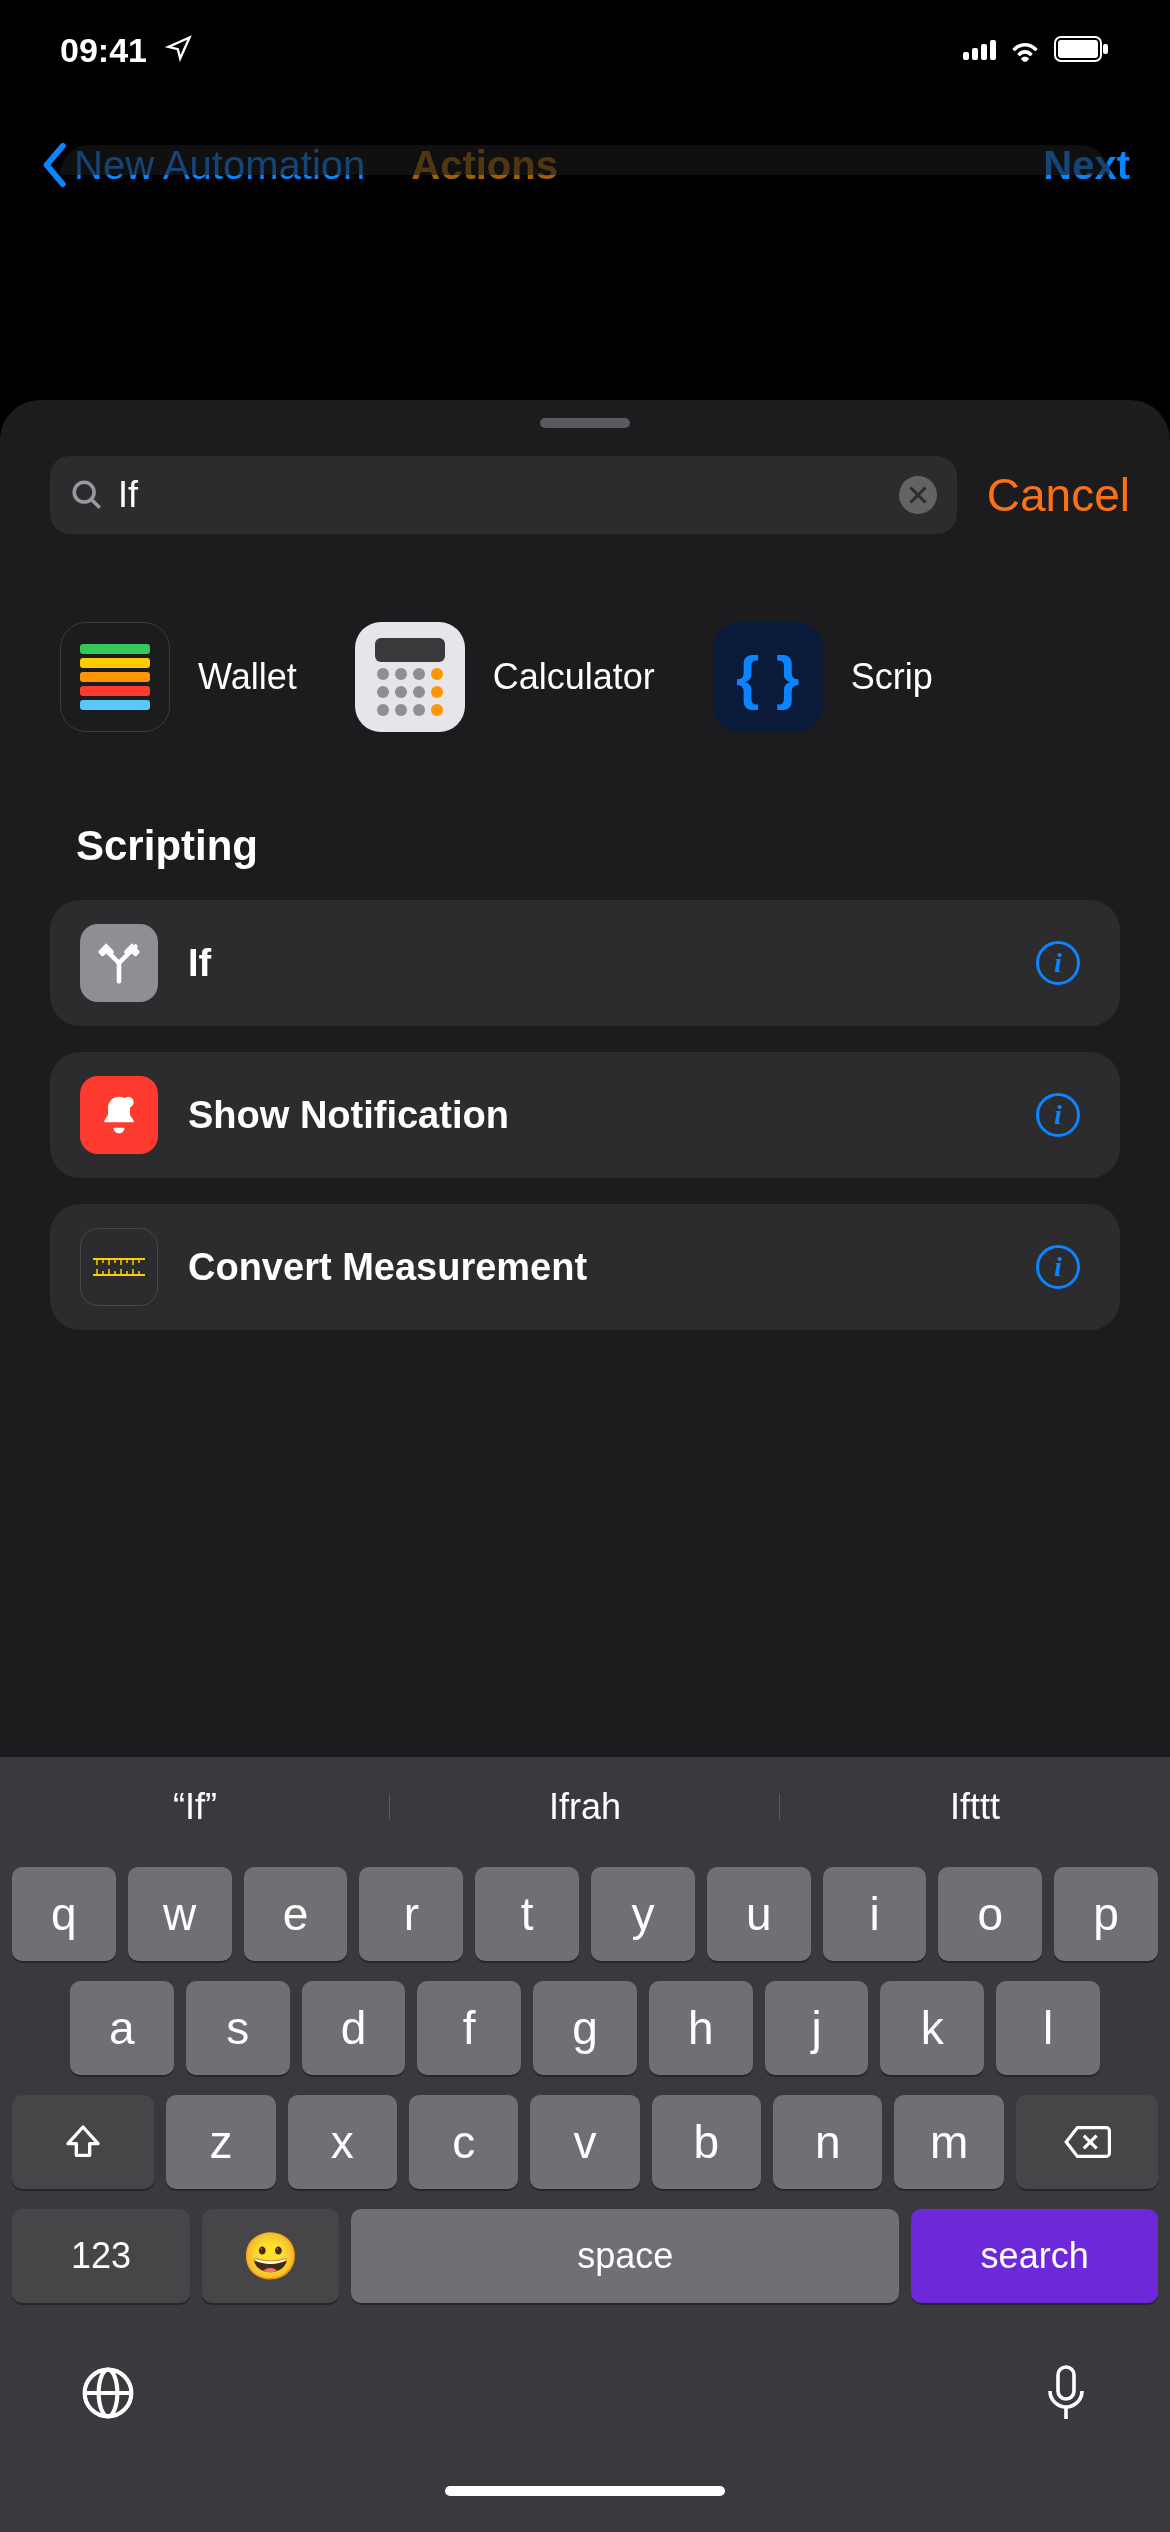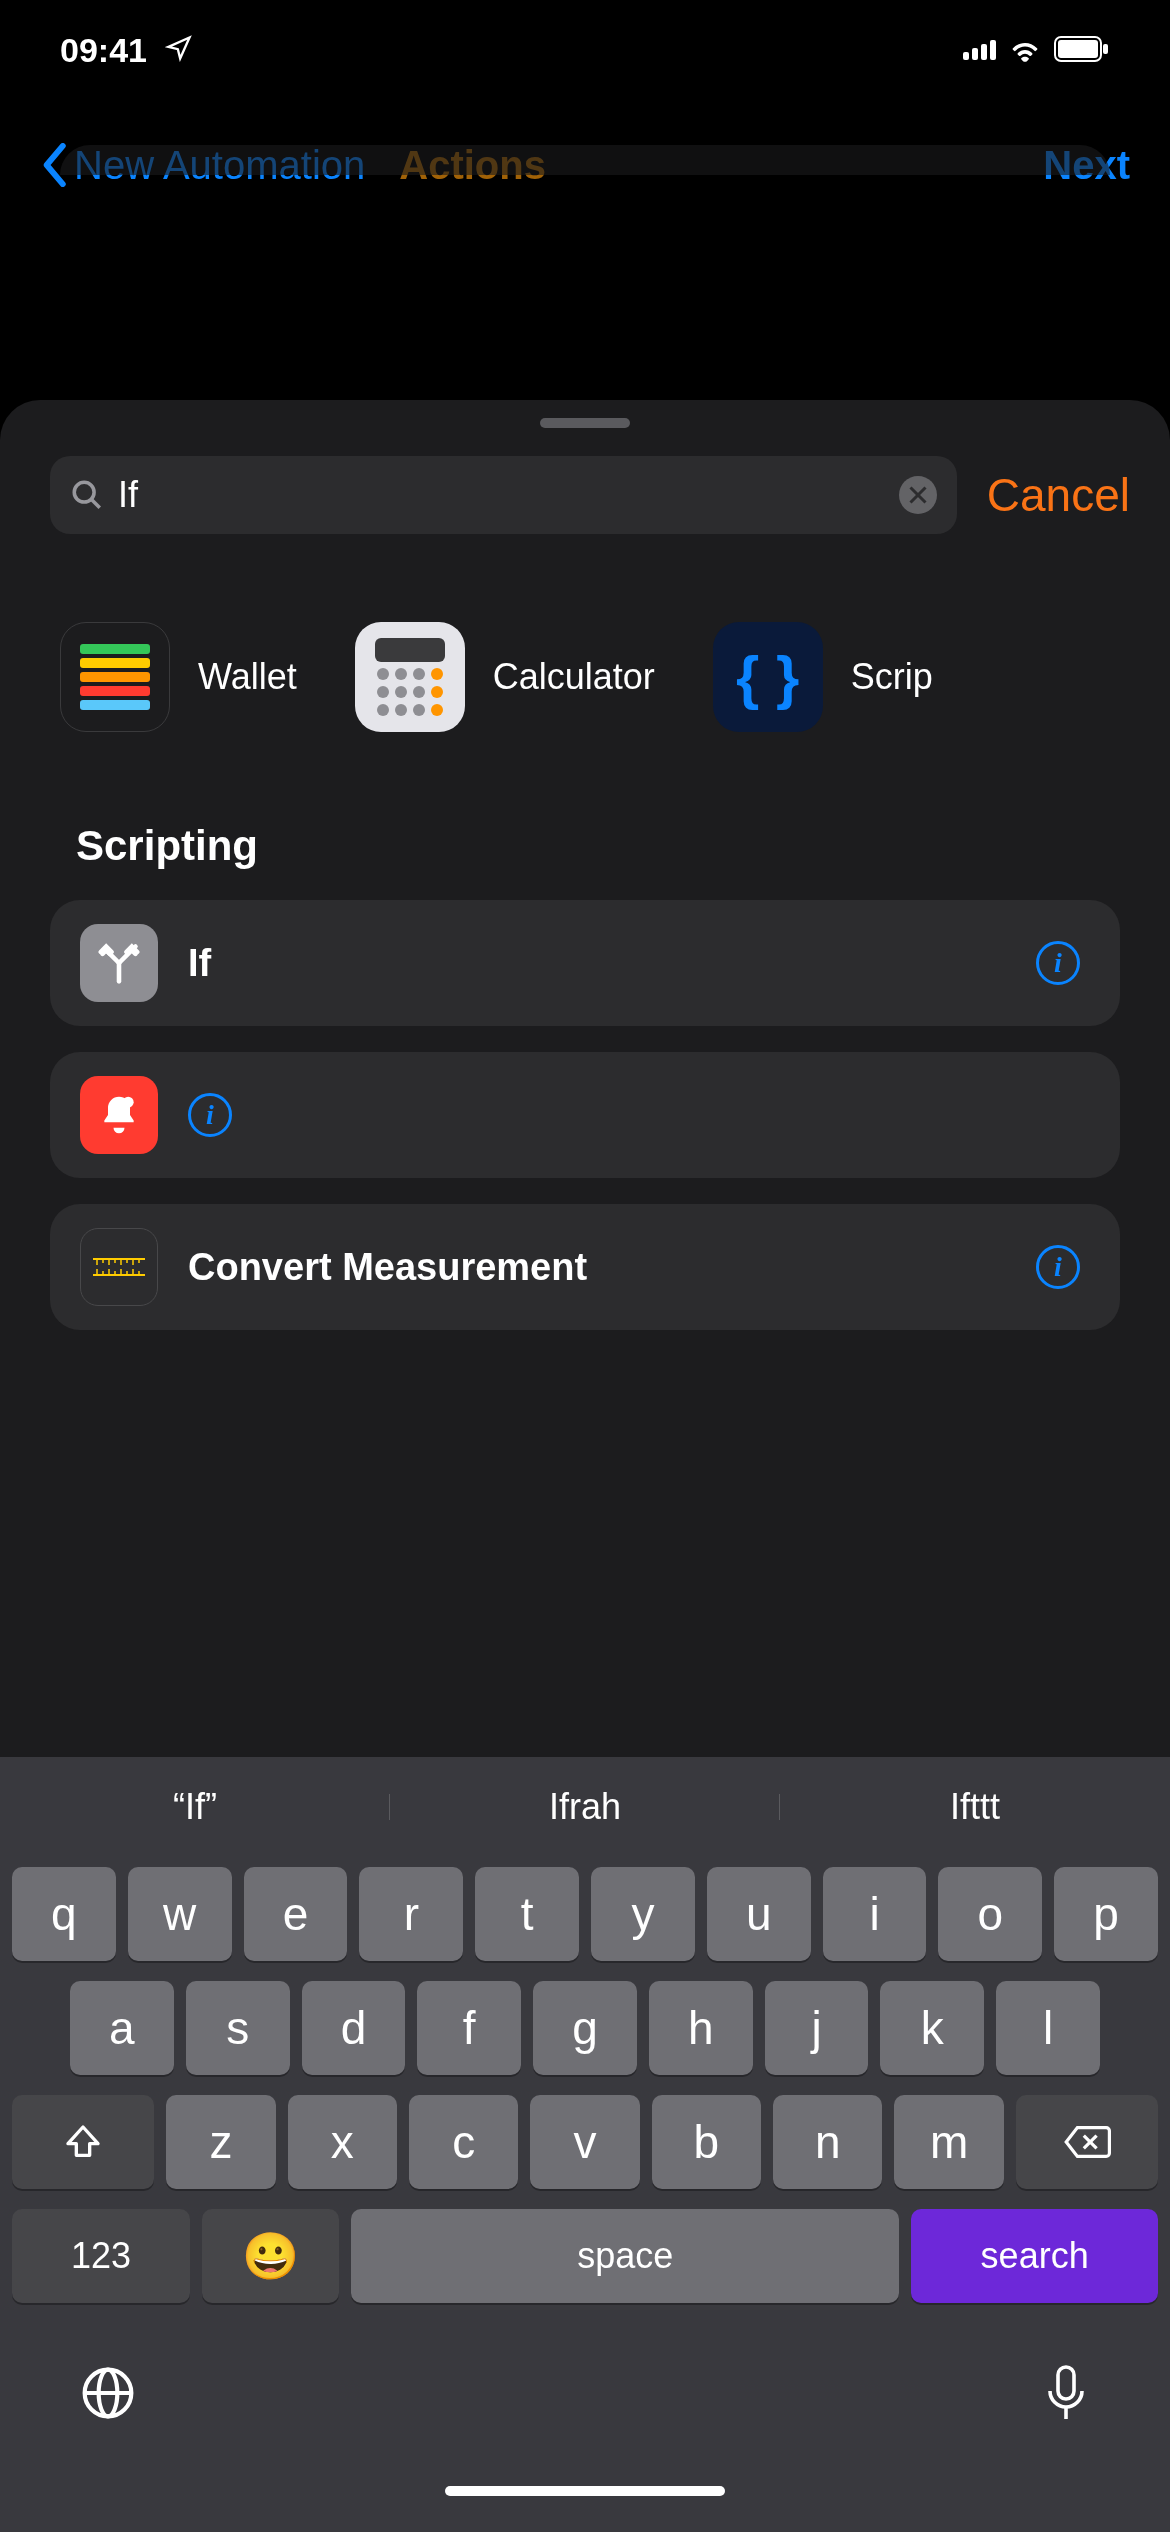--- a/index.html
+++ b/index.html
@@ -6,21 +6,21 @@
   html, body { width: 1170px; height: 2532px; background: #000; color: #fff; overflow: hidden; }
   .screen { width: 1170px; height: 2532px; position: relative; background: #000; }
 
   
   .status-bar { height: 100px; display: flex; align-items: center; justify-content: space-between; padding: 0 60px 0 60px; font-size: 34px; font-weight: 600; }
   .status-left { display: flex; align-items: center; gap: 18px; }
   .status-right { display: flex; align-items: center; gap: 12px; }
 
   
   .nav { height: 130px; display: flex; align-items: center; justify-content: space-between; padding: 0 40px; }
-  .nav-left { display: flex; align-items: center; gap: 16px; }
+  .nav-left { display: flex; align-items: center; gap: 28px; }
   .nav-back { color: #0a84ff; font-size: 40px; font-weight: 400; display: flex; align-items: center; gap: 6px; }
   .nav-title { color: #a16207; font-size: 40px; font-weight: 700; margin-left: 18px;}
   .nav-next { color: #0a84ff; font-size: 40px; font-weight: 600; }
 
   
   .stack-sheet { position: absolute; top: 145px; left: 60px; right: 60px; height: 30px; background: #1a1a1c; border-radius: 30px 30px 0 0; opacity: .6;}
   .sheet { position: absolute; top: 400px; left: 0; right: 0; bottom: 0; background: #1c1c1e; border-radius: 40px 40px 0 0; }
   .grabber { width: 90px; height: 10px; background: #5a5a5e; border-radius: 5px; margin: 18px auto 0; }
 
   
@@ -212,20 +212,21 @@
         <div class="info-btn">i</div>
       </div>
 
       <div class="action-row">
         <div class="action-icon" style="background:#ff3b30">
           <svg width="44" height="44" viewBox="0 0 24 24" fill="#fff">
               <path d="M12 2a6 6 0 0 0-6 6v4l-2 3v1h16v-1l-2-3V8a6 6 0 0 0-6-6zm0 20a3 3 0 0 0 3-3H9a3 3 0 0 0 3 3z"></path>
               <circle cx="17" cy="5" r="3" fill="#fff"></circle>
             </svg>
         </div>
+        <span class="action-label">Show Notification</span>
         <div class="info-btn">i</div>
       </div>
 
       <div class="action-row">
         <div class="action-icon" style="background:#2c2c2e; border:1px solid #48484a">
           <svg width="60" height="44" viewBox="0 0 60 44">
               <line x1="4" y1="14" x2="56" y2="14" stroke="#ffcc00" stroke-width="2"></line>
               <line x1="4" y1="30" x2="56" y2="30" stroke="#ffcc00" stroke-width="2"></line>
           <g stroke="#ffcc00" stroke-width="1.5">
                 <line x1="8" y1="14" x2="8" y2="20"></line>

